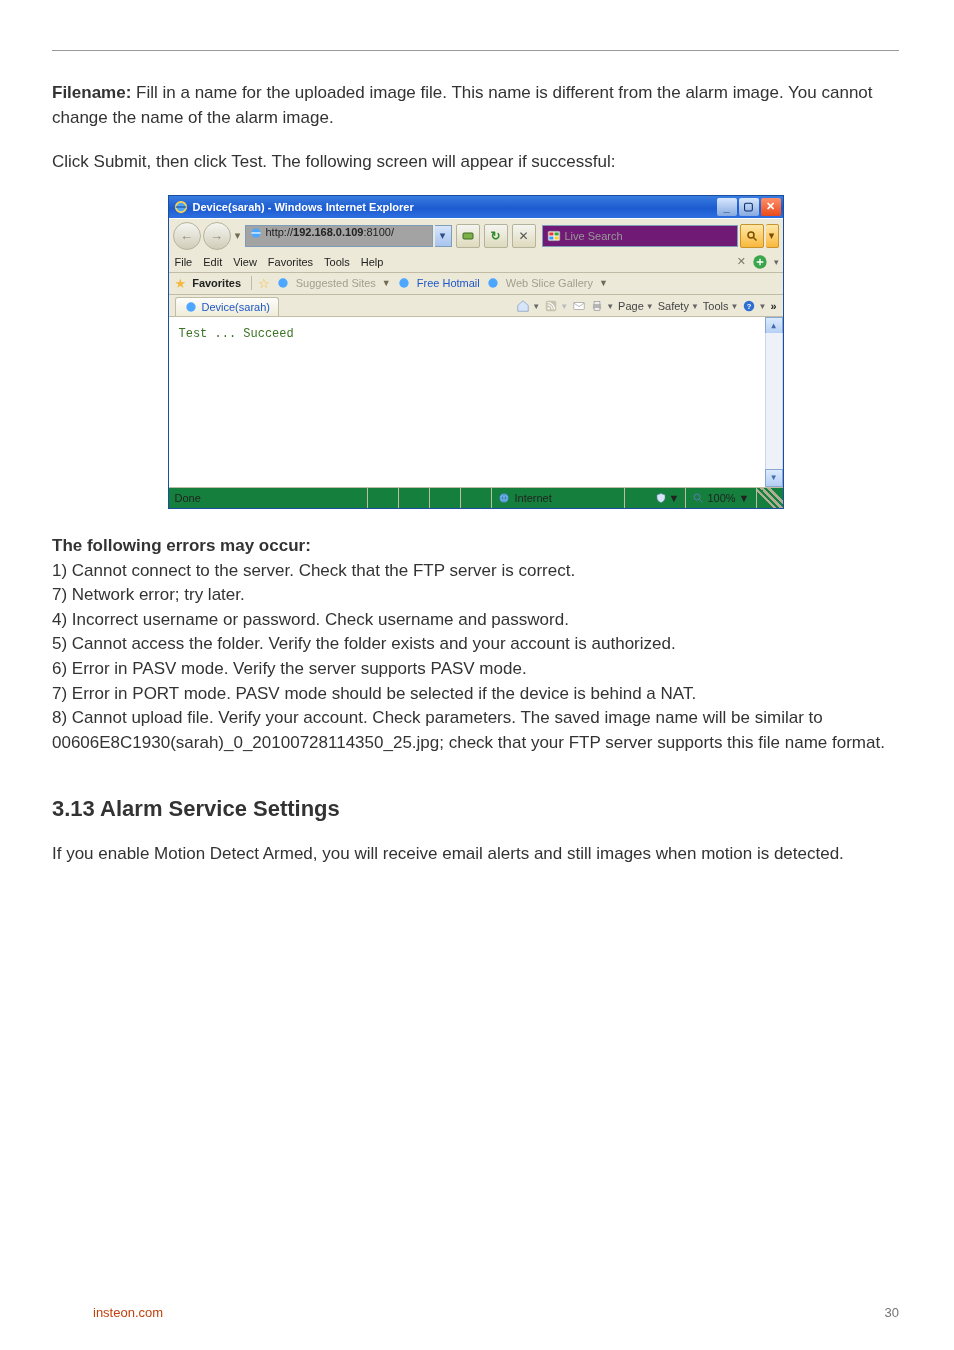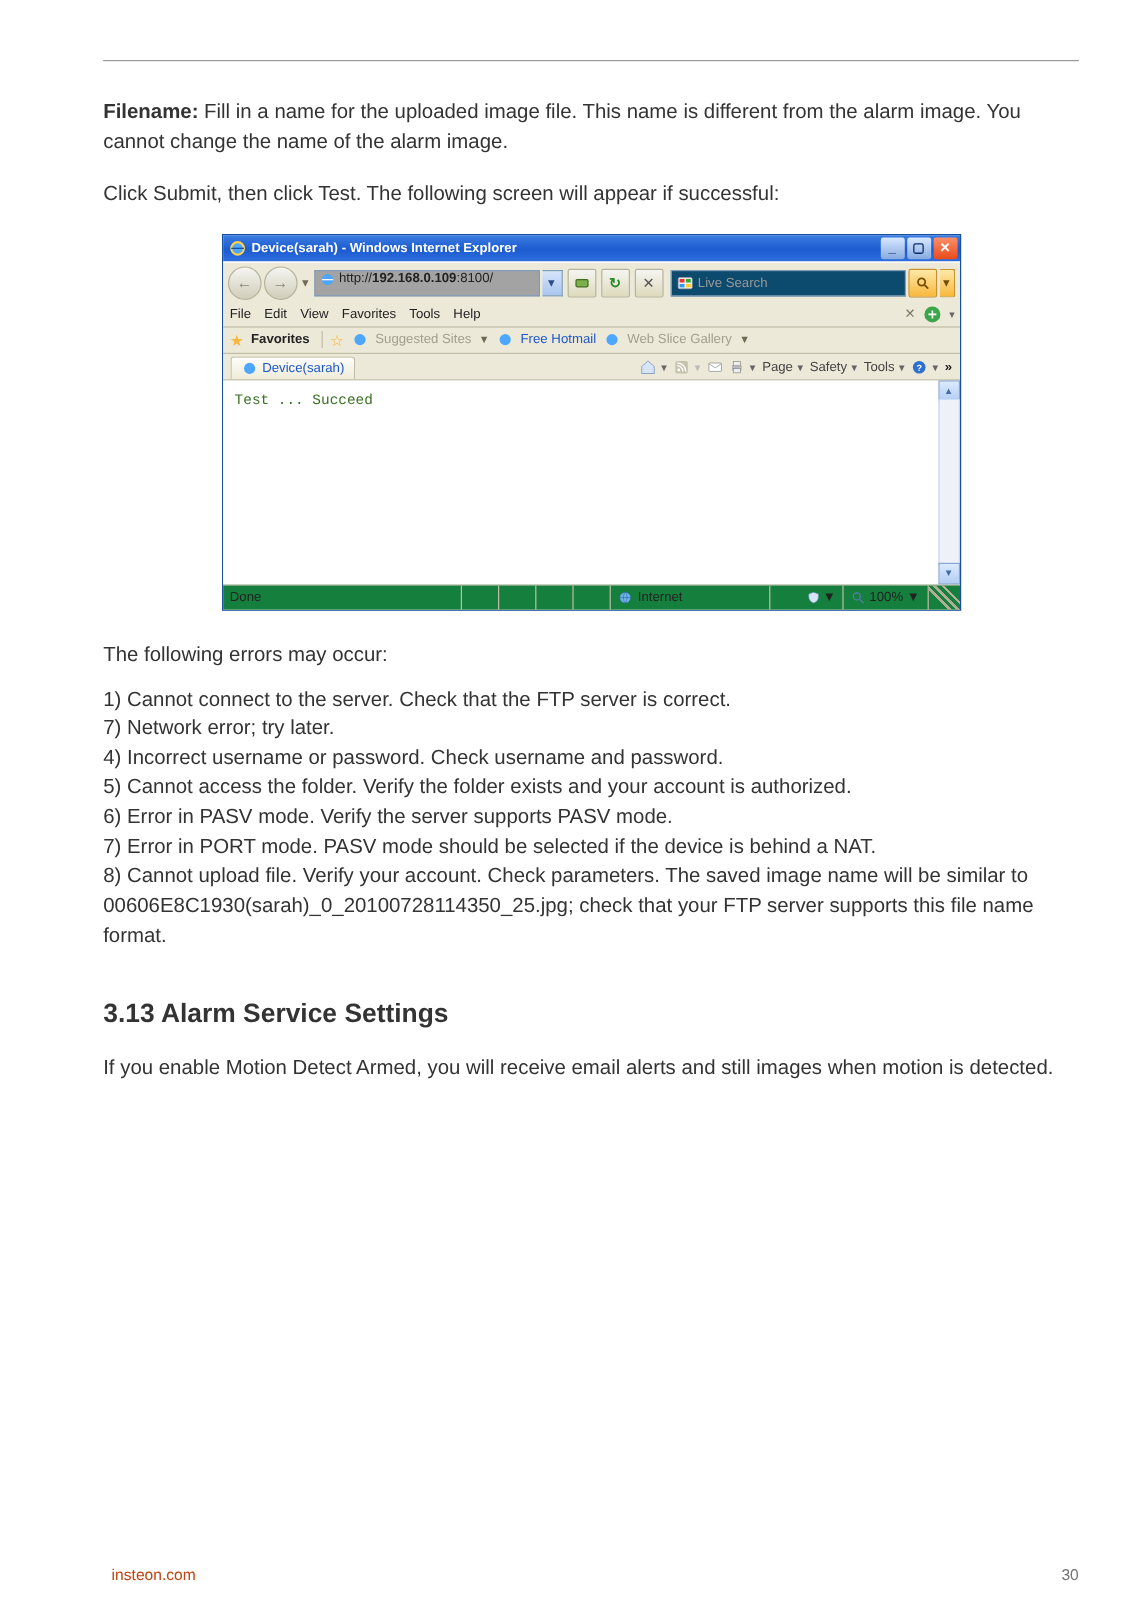--- a/index.html
+++ b/index.html
@@ -4,21 +4,21 @@
 <style>
   html, body {
     margin: 0;
     padding: 0;
     background: #fff;
     font-family: Arial, Helvetica, sans-serif;
     color: #333;
     width: 954px;
   }
   .page {
-    padding: 50px 55px 30px 86px;
+    padding: 50px 55px 30px 52px;
     box-sizing: border-box;
     width: 954px;
     position: relative;
     min-height: 1350px;
   }
   hr.top-rule {
     border: none;
     border-top: 1px solid #999;
     margin: 0 0 30px 0;
   }
@@ -124,21 +124,21 @@
   }
   .sq-btn{
     width:22px;height:22px;border:1px solid #b6b39c;
     background:linear-gradient(to bottom,#f5f5f1,#dedabd);
     display:inline-flex;align-items:center;justify-content:center;
     font-size:12px;color:#3b3b27;border-radius:2px;margin-left:2px;
   }
   .sq-btn.green{color:#2b8a2b;font-weight:bold;}
   .sq-btn.abs{color:#555;}
   .search-box{
-    flex:1;height:20px;border:1px solid #7f9db9;background:#0c4a6e;
+    flex:1;height:20px;border:1px solid #7f9db9;background:#701a75;
     display:flex;align-items:center;padding:0 4px;gap:4px;margin-left:4px;
     color:#999;
   }
   .flag{width:14px;height:14px;}
   .search-go{
     width:22px;height:22px;
     background:linear-gradient(to bottom,#ffe8a8,#f8b83c);
     border:1px solid #c9922a;border-radius:2px;margin-left:0;
     display:flex;align-items:center;justify-content:center;color:#7a4e00;
   }
@@ -413,21 +413,21 @@
               <line x1="15" y1="15" x2="21" y2="21" stroke="#5a7bb0" stroke-width="2"></line>
             </svg>
           <span>100%</span>
           <span class="dd-sm">▼</span>
         </div>
         <div class="cell grip"></div>
       </div>
     </div>
   </div>
 
-  <p class="para" style="margin-bottom:12px;">The following errors may occur:</p>
+  <p class="para" style="margin-bottom:0;font-weight:bold;">The following errors may occur:</p>
   <div class="error-list">
     <div>1) Cannot connect to the server. Check that the FTP server is correct.</div>
     <div>7) Network error; try later.</div>
     <div>4) Incorrect username or password. Check username and password.</div>
     <div>5) Cannot access the folder. Verify the folder exists and your account is authorized.</div>
     <div>6) Error in PASV mode. Verify the server supports PASV mode.</div>
     <div>7) Error in PORT mode. PASV mode should be selected if the device is behind a NAT.</div>
     <div>8) Cannot upload file. Verify your account. Check parameters. The saved image name will be similar to 00606E8C1930(sarah)_0_20100728114350_25.jpg; check that your FTP server supports this file name format.</div>
   </div>
 

